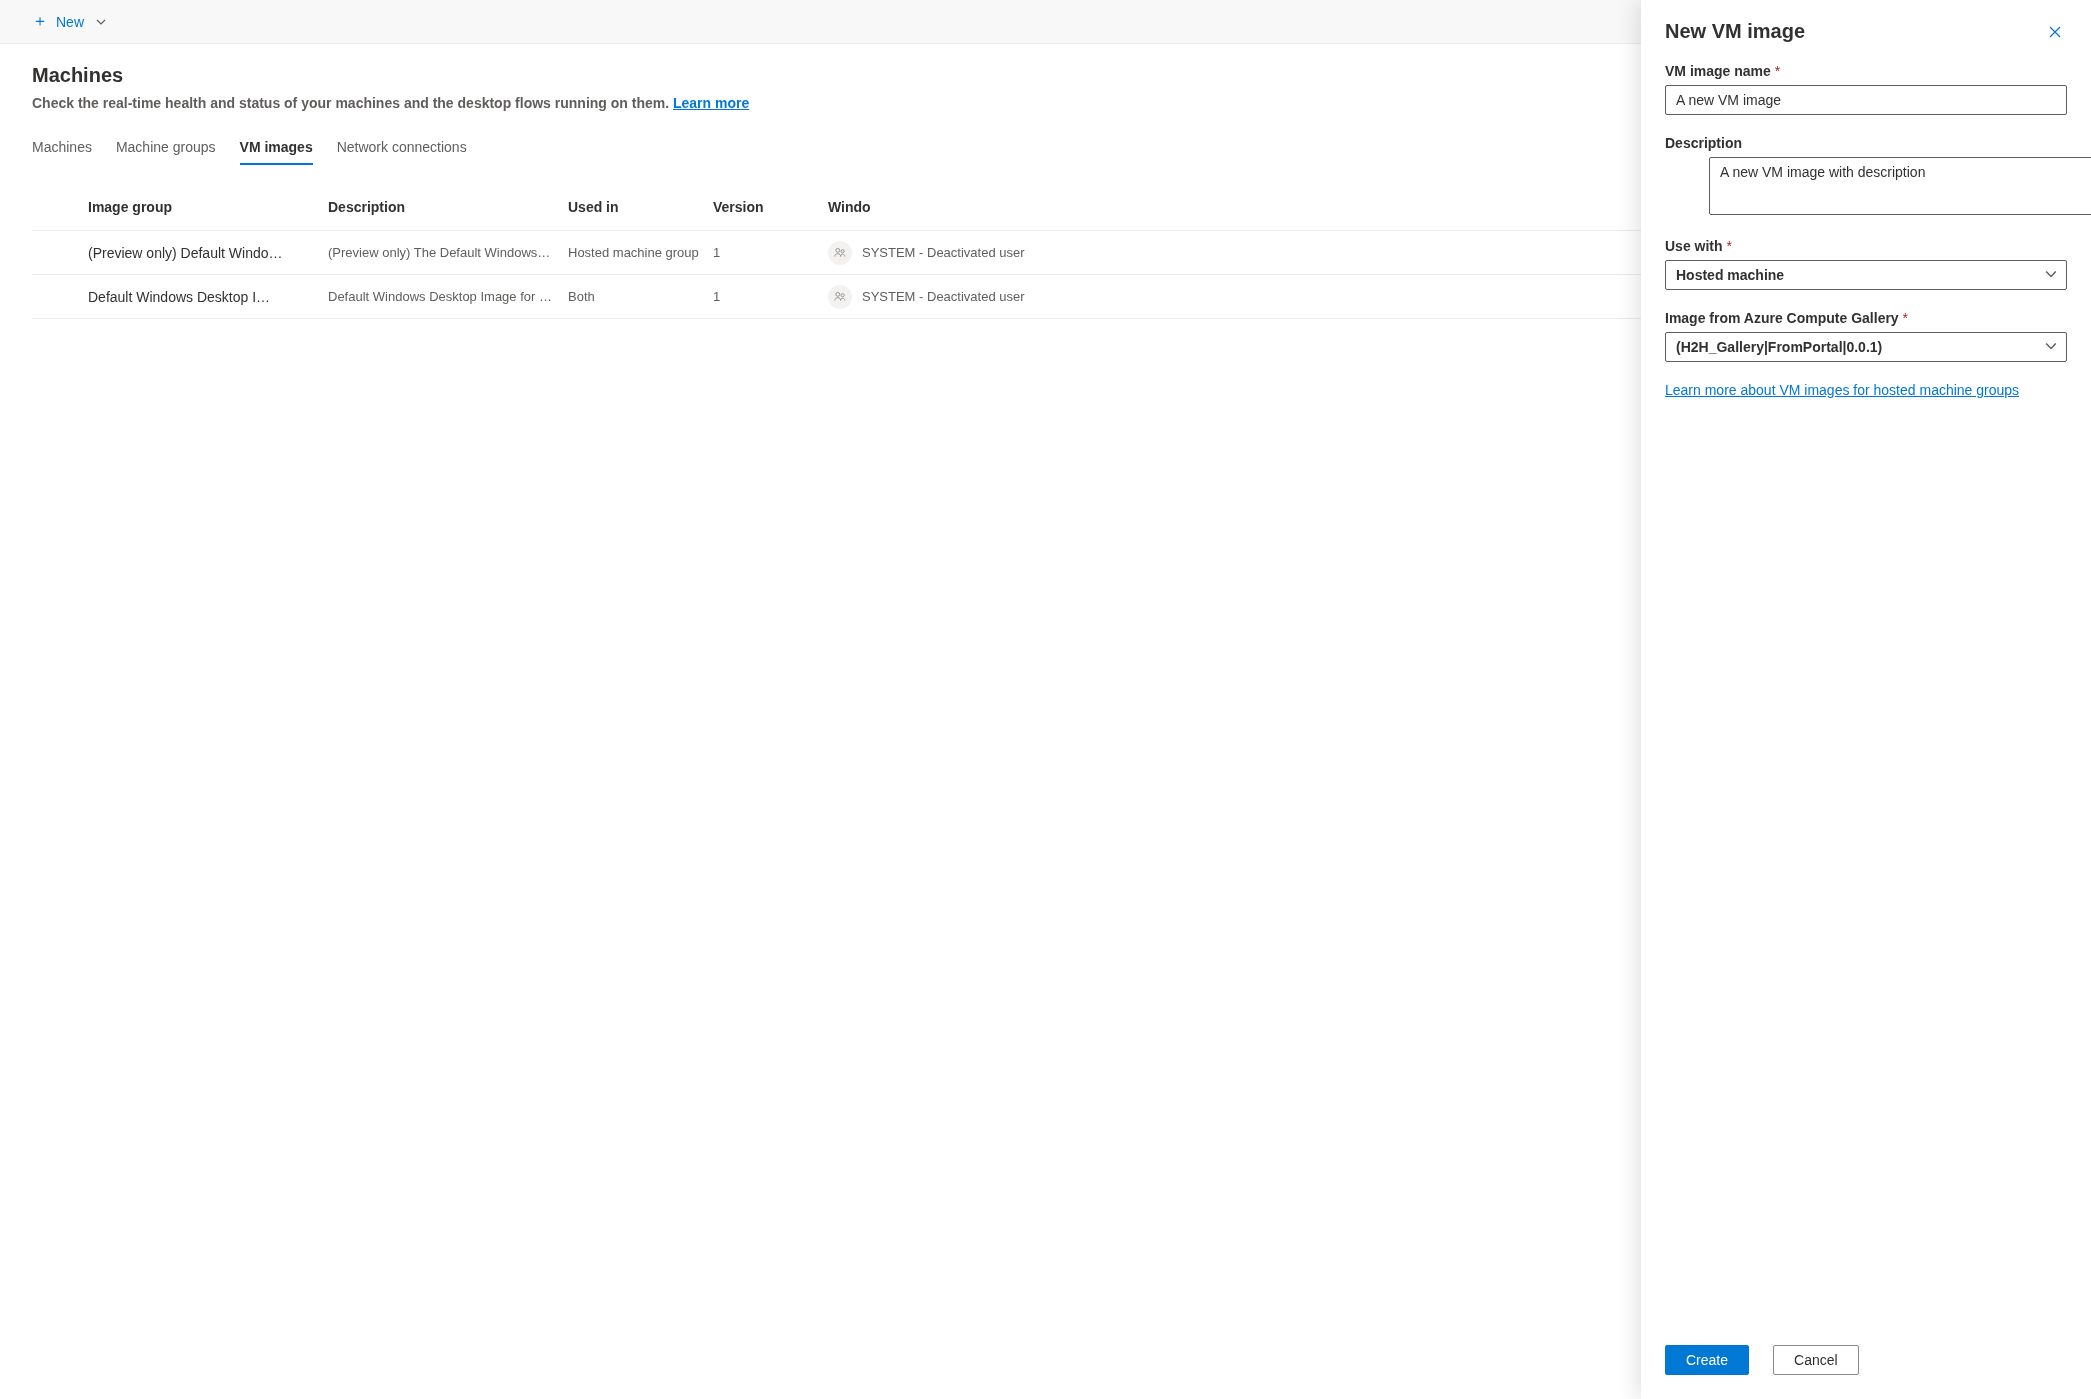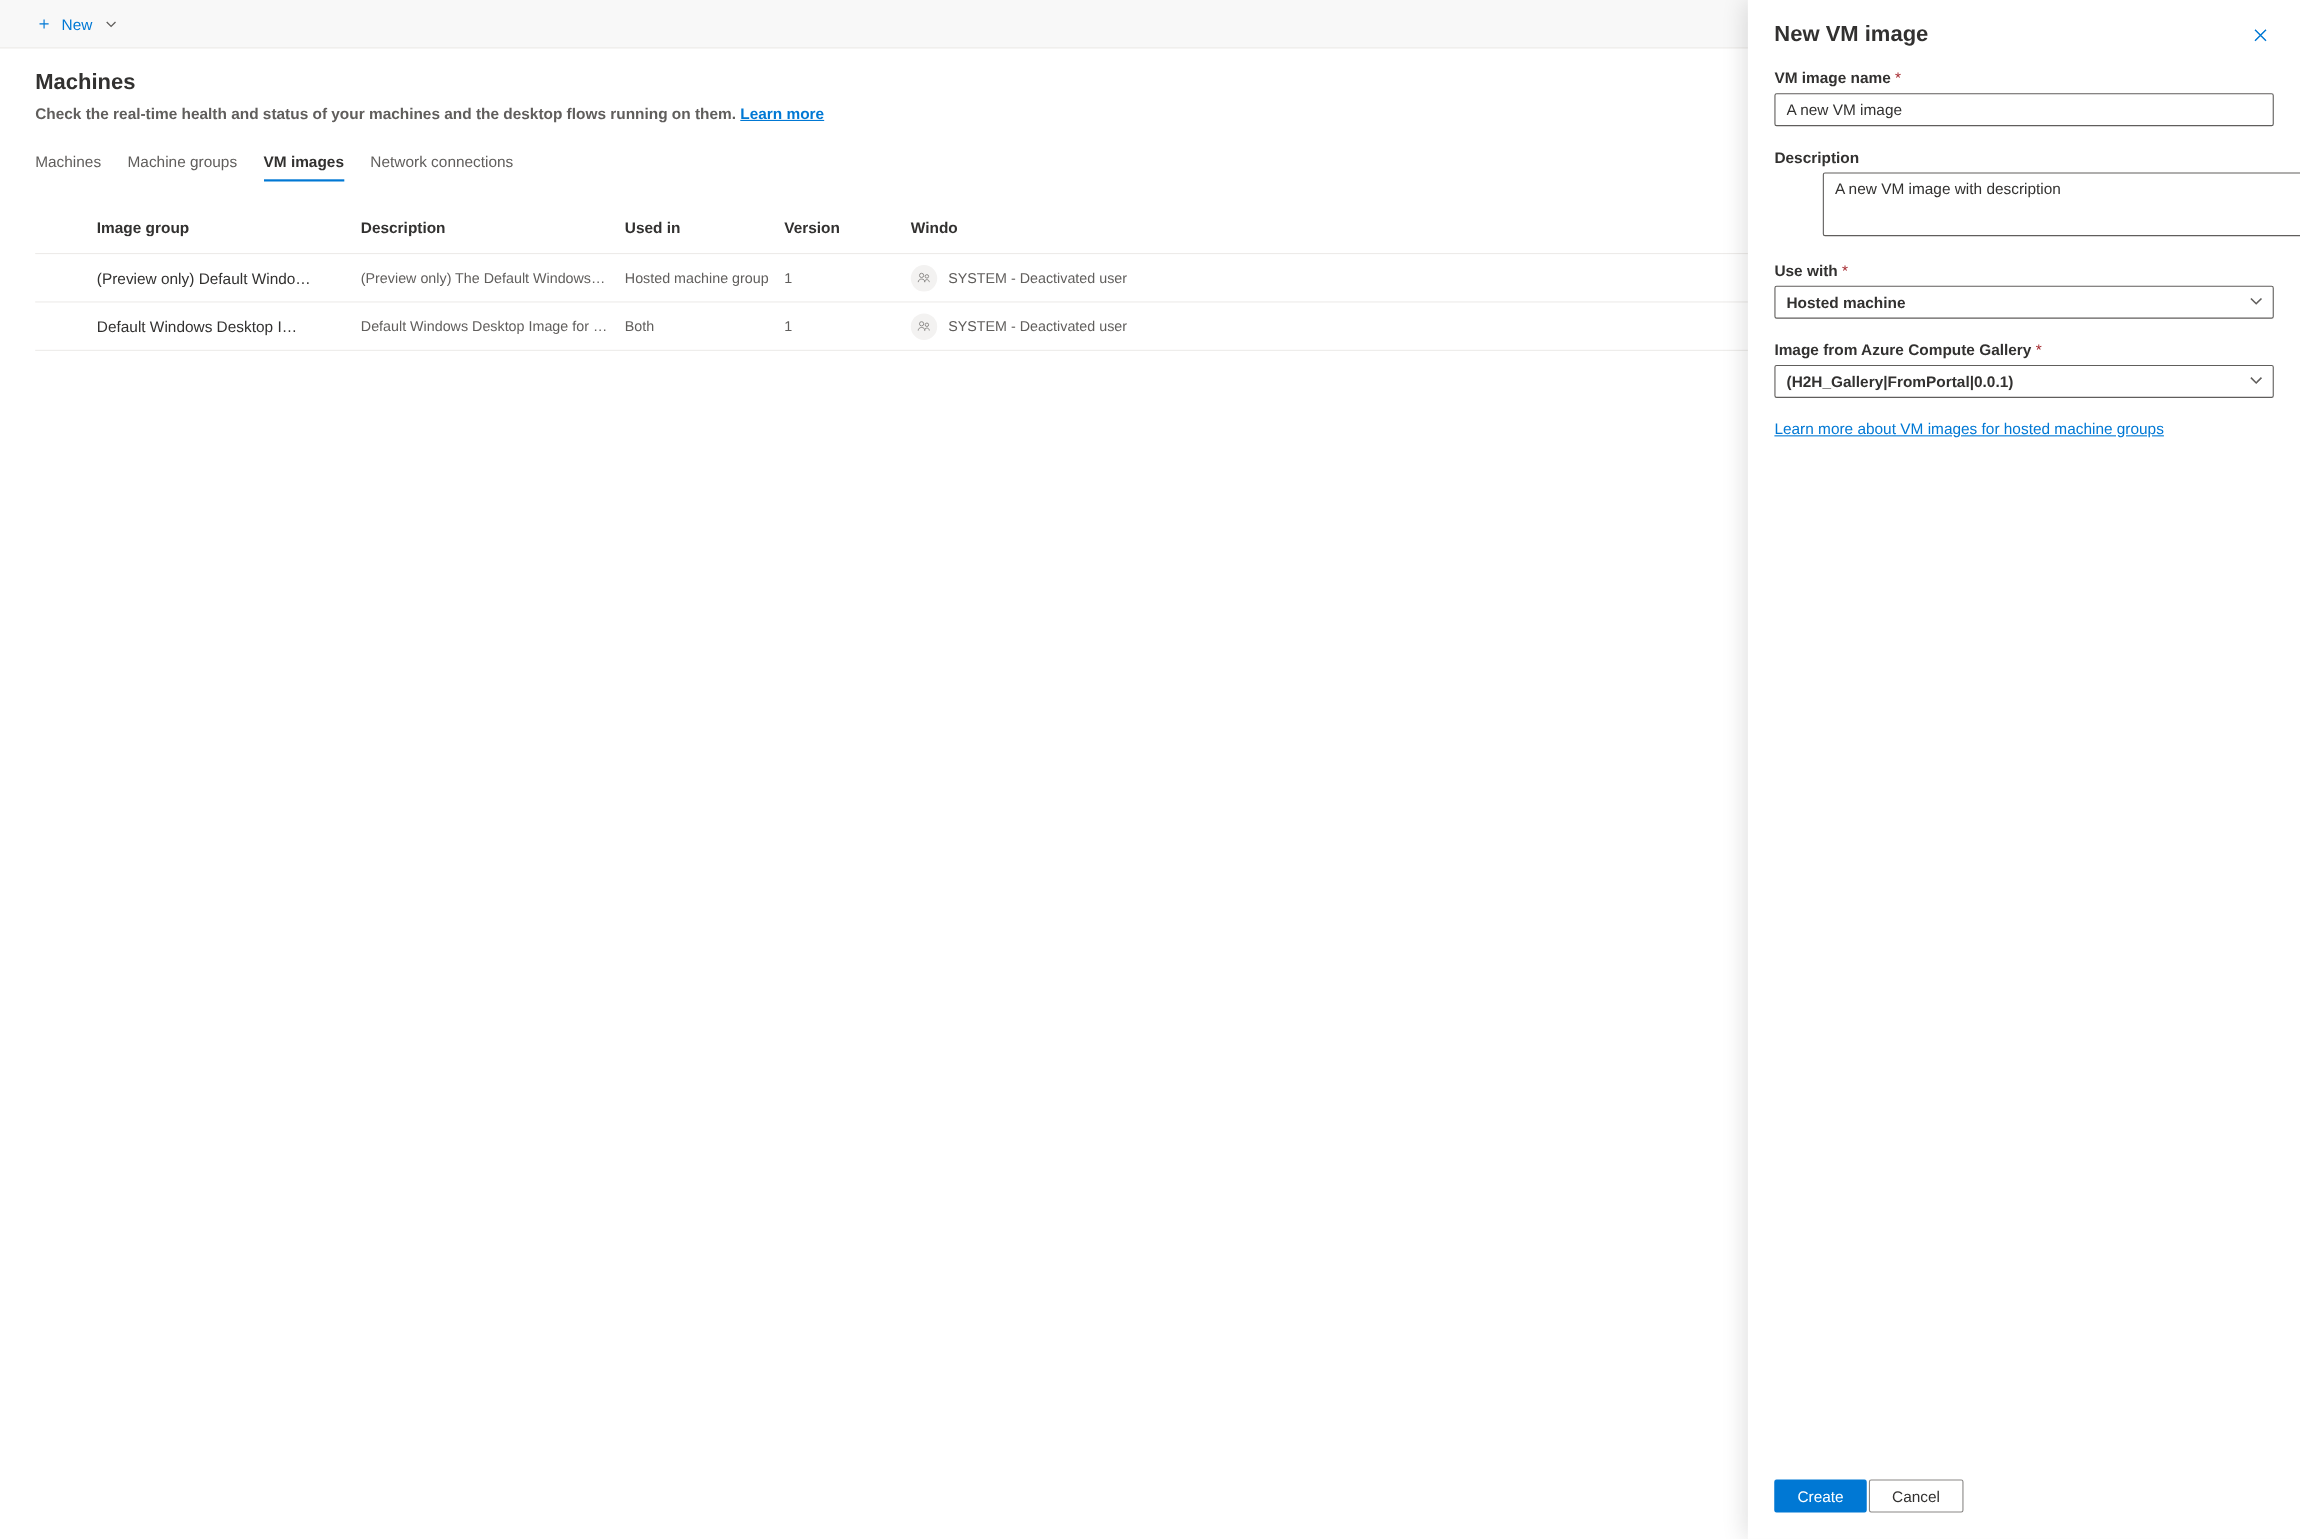--- a/index.html
+++ b/index.html
@@ -116,21 +116,21 @@
       align-items:center;
       justify-content:center;
     }
     .owner-icon svg { width:14px; height:14px; }
 
     
     .side-panel {
       position: fixed;
       top: 0;
       right: 0;
-      width: 502px;
+      width: 450px;
       height: 100vh;
       background: #fff;
       box-shadow: -4px 0 20px rgba(0,0,0,0.12);
       display: flex;
       flex-direction: column;
     }
     .panel-header {
       padding: 20px 24px 16px 24px;
       display: flex;
       justify-content: space-between;
@@ -197,21 +197,21 @@
       color: #605e5c;
     }
     .panel-link {
       color: #0078d4;
       text-decoration: underline;
       font-size: 14px;
     }
     .panel-footer {
       padding: 16px 24px 24px 24px;
       display: flex;
-      gap: 2px;
+      gap: 24px;
     }
     .btn {
       padding: 6px 20px;
       font-size: 14px;
       border-radius: 2px;
       cursor: pointer;
       border: 1px solid transparent;
     }
     .btn-primary {
       background: #0078d4;

